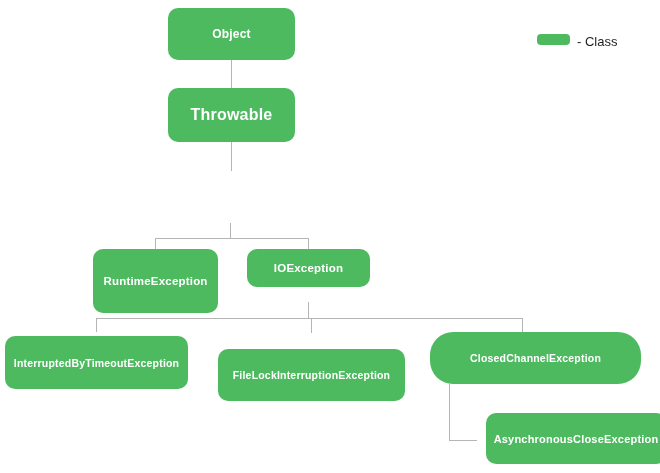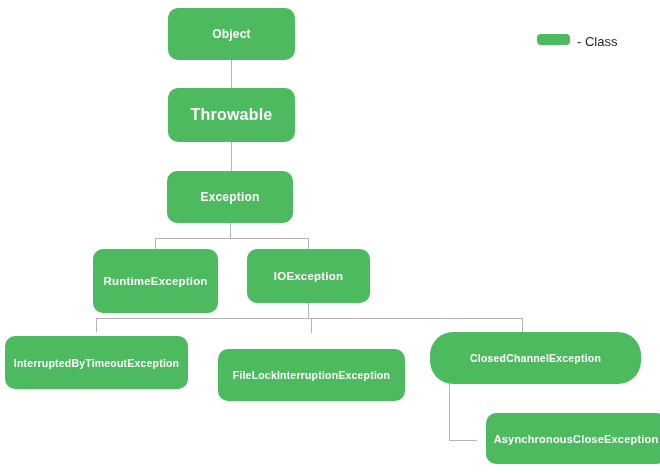--- a/index.html
+++ b/index.html
@@ -34,21 +34,21 @@
     background: var(--edge, #b5b5b5);
   }
   .edge.v { width: 1px; }
   .edge.h { height: 1px; }
 
   
   .n-object        { left:168px; top:8px;   width:127px; height:52px; font-size:12px; }
   .n-throwable     { left:168px; top:88px;  width:127px; height:54px; font-size:16px; }
   .n-exception     { left:167px; top:171px; width:126px; height:52px; font-size:12px; }
   .n-runtime       { left:93px;  top:249px; width:125px; height:64px; font-size:11.5px; }
-  .n-io            { left:247px; top:249px; width:123px; height:54px; font-size:11.5px; }
+  .n-io            { left:247px; top:249px; width:123px; height:38px; font-size:11.5px; }
   .n-interrupted   { left:5px;   top:336px; width:183px; height:53px; font-size:10.5px; }
   .n-filelock      { left:218px; top:333px; width:187px; height:52px; font-size:10.5px;margin-top:16px; }
   .n-closedchannel { left:430px; top:332px; width:211px; height:52px; font-size:10.5px;border-radius:23px; }
   .n-async         { left:477px; top:413px; width:180px; height:51px; font-size:11px;margin-left:9px; }
 
   
   .legend {
     position: absolute;
     left: 537px;
     top: 34px;
@@ -86,21 +86,20 @@
   <div class="edge h" style="left:96px;  top:318px; width:426px;"></div>
   <div class="edge v" style="left:96px;  top:318px; height:14px;"></div>
   <div class="edge v" style="left:311px; top:318px; height:15px;"></div>
   <div class="edge v" style="left:522px; top:318px; height:14px;"></div>
 
   <div class="edge v" style="left:449px; top:384px; height:56px;"></div>
   <div class="edge h" style="left:449px; top:440px; width:28px;"></div>
 
   <div class="node n-object">Object</div>
   <div class="node n-throwable">Throwable</div>
-  <div class="node n-exception">Exception</div>
   <div class="node n-runtime">RuntimeException</div>
   <div class="node n-io">IOException</div>
   <div class="node n-interrupted">InterruptedByTimeoutException</div>
   <div class="node n-filelock">FileLockInterruptionException</div>
   <div class="node n-closedchannel">ClosedChannelException</div>
   <div class="node n-async">AsynchronousCloseException</div>
 
   <div class="legend">
     <span class="legend-swatch"></span>
     <span class="legend-label">- Class</span>

